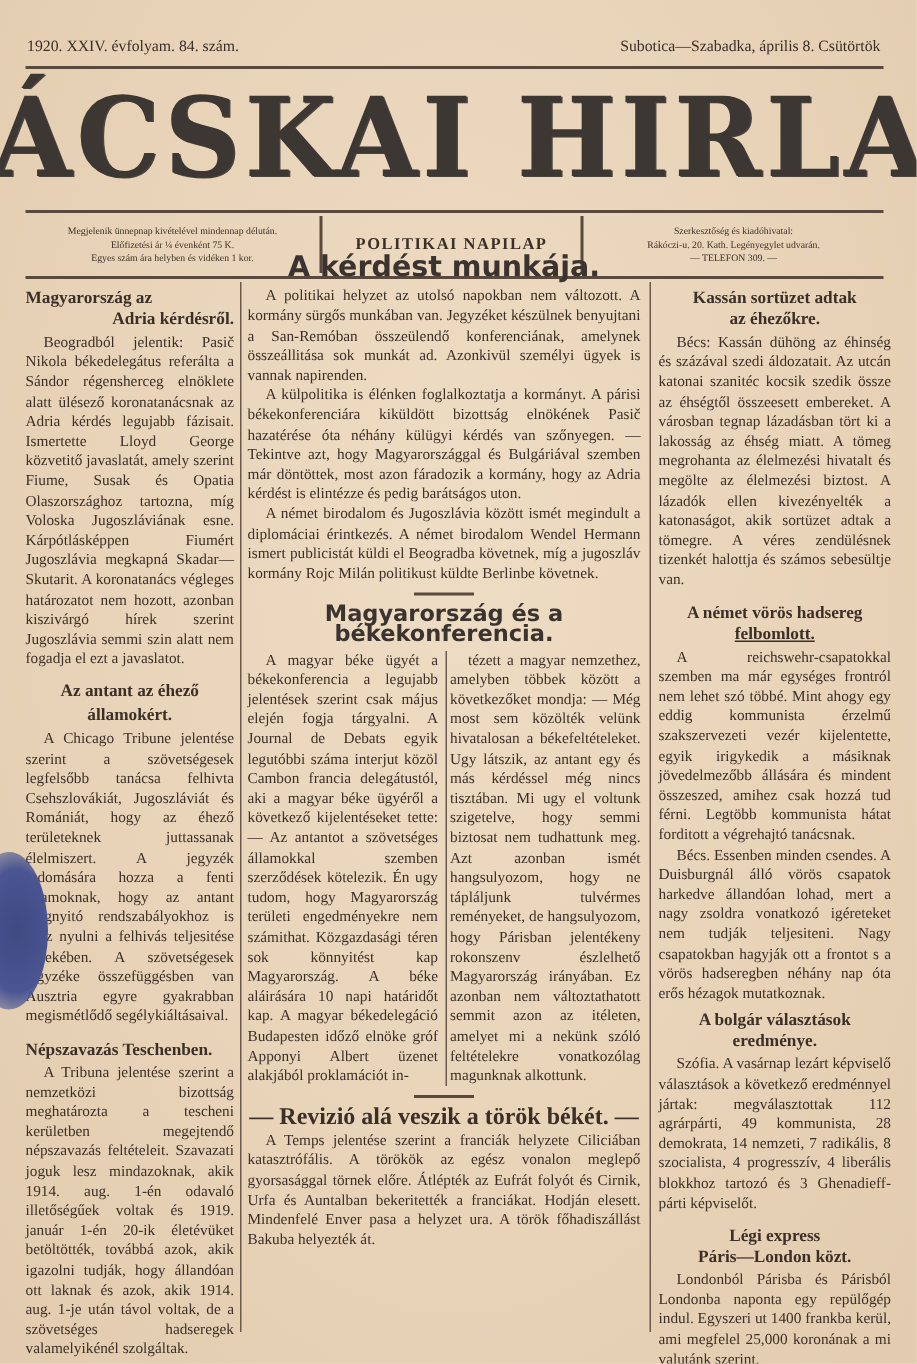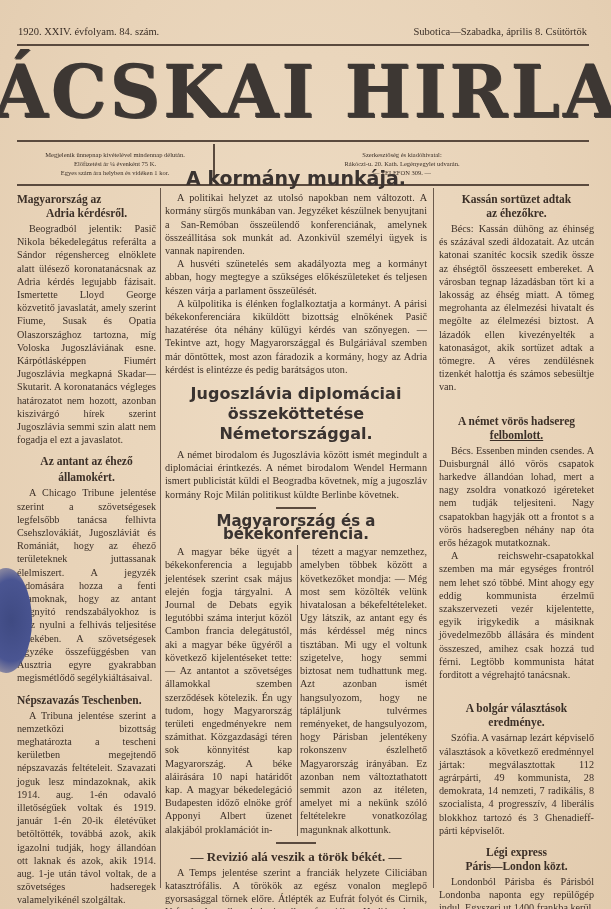--- a/index.html
+++ b/index.html
@@ -42,70 +42,71 @@
     <span>BÁCSKAI HIRLAP</span>
   </div>
 
   <div class="rule" style="top:140px;"></div>
   <div class="infobar">
     <div class="cell c1">
       <div>Megjelenik ünnepnap kivételével mindennap délután.</div>
       <div>Előfizetési ár ¼ évenként 75 K.</div>
       <div>Egyes szám ára helyben és vidéken 1 kor.</div>
     </div>
+    <div class="cell c2">
+      <div>POLITIKAI NAPILAP</div>
+    </div>
     <div class="cell c3">
       <div>Szerkesztőség és kiadóhivatal:</div>
       <div>Rákóczi-u. 20. Kath. Legényegylet udvarán.</div>
       <div>— TELEFON 309. —</div>
     </div>
   </div>
   <div class="rule" style="top:184px;"></div>
 
   <div class="vline" style="left:160px;top:188px;height:700px;"></div>
   <div class="vline" style="left:433px;top:188px;height:700px;"></div>
 
   <div class="col col1" style="top:190px;">
     <h3 class="left">Magyarország az</h3>
-    <h3 style="text-align:center;margin-top:-2px;font-family:Liberation Serif, serif;">Adria kérdésről.</h3>
+    <h3 style="text-align:right;margin-top:-2px;font-family:Liberation Serif, serif;">Adria kérdésről.</h3>
     <p>Beogradból jelentik: Pasič Nikola békedelegátus referálta a Sándor régensherceg elnöklete alatt ülésező koronatanácsnak az Adria kérdés legujabb fázisait. Ismertette Lloyd George közvetitő javaslatát, amely szerint Fiume, Susak és Opatia Olaszországhoz tartozna, míg Voloska Jugoszláviának esne. Kárpótlásképpen Fiumért Jugoszlávia megkapná Skadar—Skutarit. A koronatanács végleges határozatot nem hozott, azonban kiszivárgó hírek szerint Jugoszlávia semmi szin alatt nem fogadja el ezt a javaslatot.</p>
     <h3 style="margin-top:8px;">Az antant az éhező</h3>
     <h3>államokért.</h3>
     <p>A Chicago Tribune jelentése szerint a szövetségesek legfelsőbb tanácsa felhivta Csehszlovákiát, Jugoszláviát és Romániát, hogy az éhező területeknek juttassanak élelmiszert. A jegyzék tudomására hozza a fenti államoknak, hogy az antant megnyitó rendszabályokhoz is kész nyulni a felhivás teljesitése érdekében. A szövetségesek jegyzéke összefüggésben van Ausztria egyre gyakrabban megismétlődő segélykiáltásaival.</p>
     <h3 class="left" style="margin-top:8px;">Népszavazás Teschenben.</h3>
     <p>A Tribuna jelentése szerint a nemzetközi bizottság meghatározta a tescheni kerületben megejtendő népszavazás feltételeit. Szavazati joguk lesz mindazoknak, akik 1914. aug. 1-én odavaló illetőségűek voltak és 1919. január 1-én 20-ik életévüket betöltötték, továbbá azok, akik igazolni tudják, hogy állandóan ott laknak és azok, akik 1914. aug. 1-je után távol voltak, de a szövetséges hadseregek valamelyikénél szolgáltak.</p>
   </div>
 
   <div class="col col2" style="top:168px;">
-    <div class="big-head" style="font-size:19px;margin:4px 0 6px;">A kormány munkája.</div>
+    <div class="big-head" style="font-size:19px;margin:4px 0 6px;">A kérdést munkája.</div>
     <p>A politikai helyzet az utolsó napokban nem változott. A kormány sürgős munkában van. Jegyzéket készülnek benyujtani a San-Remóban összeülendő konferenciának, amelynek összeállitása sok munkát ad. Azonkivül személyi ügyek is vannak napirenden.</p>
-    <p>A husvéti szünetelés sem akadályozta meg a kormányt abban, hogy megtegye a szükséges előkészületeket és teljesen készen várja a parlament összeülését.</p>
     <p>A külpolitika is élénken foglalkoztatja a kormányt. A párisi békekonferenciára kiküldött bizottság elnökének Pasič hazatérése óta néhány külügyi kérdés van szőnyegen. — Tekintve azt, hogy Magyarországgal és Bulgáriával szemben már döntöttek, most azon fáradozik a kormány, hogy az Adria kérdést is elintézze és pedig barátságos uton.</p>
-    <div class="big-head" style="font-size:16px;line-height:20px;margin:8px 0 4px;">Jugoszlávia diplomáciai összeköttetése Németországgal.</div>
     <p>A német birodalom és Jugoszlávia között ismét megindult a diplomáciai érintkezés. A német birodalom Wendel Hermann ismert publicistát küldi el Beogradba követnek, míg a jugoszláv kormány Rojc Milán politikust küldte Berlinbe követnek.</p>
     <div class="sep"></div>
     <div class="big-head" style="font-size:15px;margin:2px 0 4px;">Magyarország és a békekonferencia.</div>
     <div style="display:flex;gap:2px;">
       <p style="flex:1;border-right:1px solid #6b5a4c;padding-right:5px;">A magyar béke ügyét a békekonferencia a legujabb jelentések szerint csak május elején fogja tárgyalni. A Journal de Debats egyik legutóbbi száma interjut közöl Cambon francia delegátustól, aki a magyar béke ügyéről a következő kijelentéseket tette: — Az antantot a szövetséges államokkal szemben szerződések kötelezik. Én ugy tudom, hogy Magyarország területi engedményekre nem számithat. Közgazdasági téren sok könnyitést kap Magyarország. A béke aláirására 10 napi határidőt kap. A magyar békedelegáció Budapesten időző elnöke gróf Apponyi Albert üzenet alakjából proklamációt in-</p>
       <p style="flex:1;">tézett a magyar nemzethez, amelyben többek között a következőket mondja: — Még most sem közölték velünk hivatalosan a békefeltételeket. Ugy látszik, az antant egy és más kérdéssel még nincs tisztában. Mi ugy el voltunk szigetelve, hogy semmi biztosat nem tudhattunk meg. Azt azonban ismét hangsulyozom, hogy ne tápláljunk tulvérmes reményeket, de hangsulyozom, hogy Párisban jelentékeny rokonszenv észlelhető Magyarország irányában. Ez azonban nem változtathatott semmit azon az itéleten, amelyet mi a nekünk szóló feltételekre vonatkozólag magunknak alkottunk.</p>
     </div>
     <div class="sep"></div>
-    <h3 style="font-size:13px;margin:0 0 2px;">— Revizió alá veszik a török békét. —</h3>
+    <h3 style="font-size:16px;margin:0 0 2px;">— Revizió alá veszik a török békét. —</h3>
     <p>A Temps jelentése szerint a franciák helyzete Ciliciában katasztrófális. A törökök az egész vonalon meglepő gyorsasággal törnek előre. Átlépték az Eufrát folyót és Cirnik, Urfa és Auntalban bekeritették a franciákat. Hodján elesett. Mindenfelé Enver pasa a helyzet ura. A török főhadiszállást Bakuba helyezték át.</p>
 
   </div>
 
   <div class="col col4" style="top:190px;">
     <h3>Kassán sortüzet adtak</h3>
     <h3 style="margin-top:-2px;">az éhezőkre.</h3>
     <p>Bécs: Kassán dühöng az éhinség és százával szedi áldozatait. Az utcán katonai szanitéc kocsik szedik össze az éhségtől összeesett embereket. A városban tegnap lázadásban tört ki a lakosság az éhség miatt. A tömeg megrohanta az élelmezési hivatalt és megölte az élelmezési biztost. A lázadók ellen kivezényelték a katonaságot, akik sortüzet adtak a tömegre. A véres zendülésnek tizenkét halottja és számos sebesültje van.</p>
-    <h3 style="margin-top:20px;">A német vörös hadsereg</h3>
+    <h3 style="margin-top:8px;">A német vörös hadsereg</h3>
     <h3 style="margin-top:-2px;text-decoration:underline;">felbomlott.</h3>
+    <p>A reichswehr-csapatokkal szemben ma már egységes frontról nem lehet szó többé. Mint ahogy egy eddig kommunista érzelmű szakszervezeti vezér kijelentette, egyik irigykedik a másiknak jövedelmezőbb állására és mindent összeszed, amihez csak hozzá tud férni. Legtöbb kommunista hátat forditott a végrehajtó tanácsnak.</p>
     <p>Bécs. Essenben minden csendes. A Duisburgnál álló vörös csapatok harkedve állandóan lohad, mert a nagy zsoldra vonatkozó igéreteket nem tudják teljesiteni. Nagy csapatokban hagyják ott a frontot s a vörös hadseregben néhány nap óta erős hézagok mutatkoznak.</p>
-    <p>A reichswehr-csapatokkal szemben ma már egységes frontról nem lehet szó többé. Mint ahogy egy eddig kommunista érzelmű szakszervezeti vezér kijelentette, egyik irigykedik a másiknak jövedelmezőbb állására és mindent összeszed, amihez csak hozzá tud férni. Legtöbb kommunista hátat forditott a végrehajtó tanácsnak.</p>
-    <h3 style="margin-top:20px;font-family:Liberation Serif, serif;">A bolgár választások</h3>
+    <h3 style="margin-top:4px;font-family:Liberation Serif, serif;">A bolgár választások</h3>
     <h3 style="margin-top:-2px;">eredménye.</h3>
     <p>Szófia. A vasárnap lezárt képviselő választások a következő eredménnyel jártak: megválasztottak 112 agrárpárti, 49 kommunista, 28 demokrata, 14 nemzeti, 7 radikális, 8 szocialista, 4 progresszív, 4 liberális blokkhoz tartozó és 3 Ghenadieff-párti képviselőt.</p>
     <h3 style="margin-top:8px;">Légi express</h3>
     <h3 style="margin-top:-2px;">Páris—London közt.</h3>
     <p>Londonból Párisba és Párisból Londonba naponta egy repülőgép indul. Egyszeri ut 1400 frankba kerül, ami megfelel 25,000 koronának a mi valutánk szerint.</p>
   </div>
 
   <div class="blot"></div>
 </div>
 

